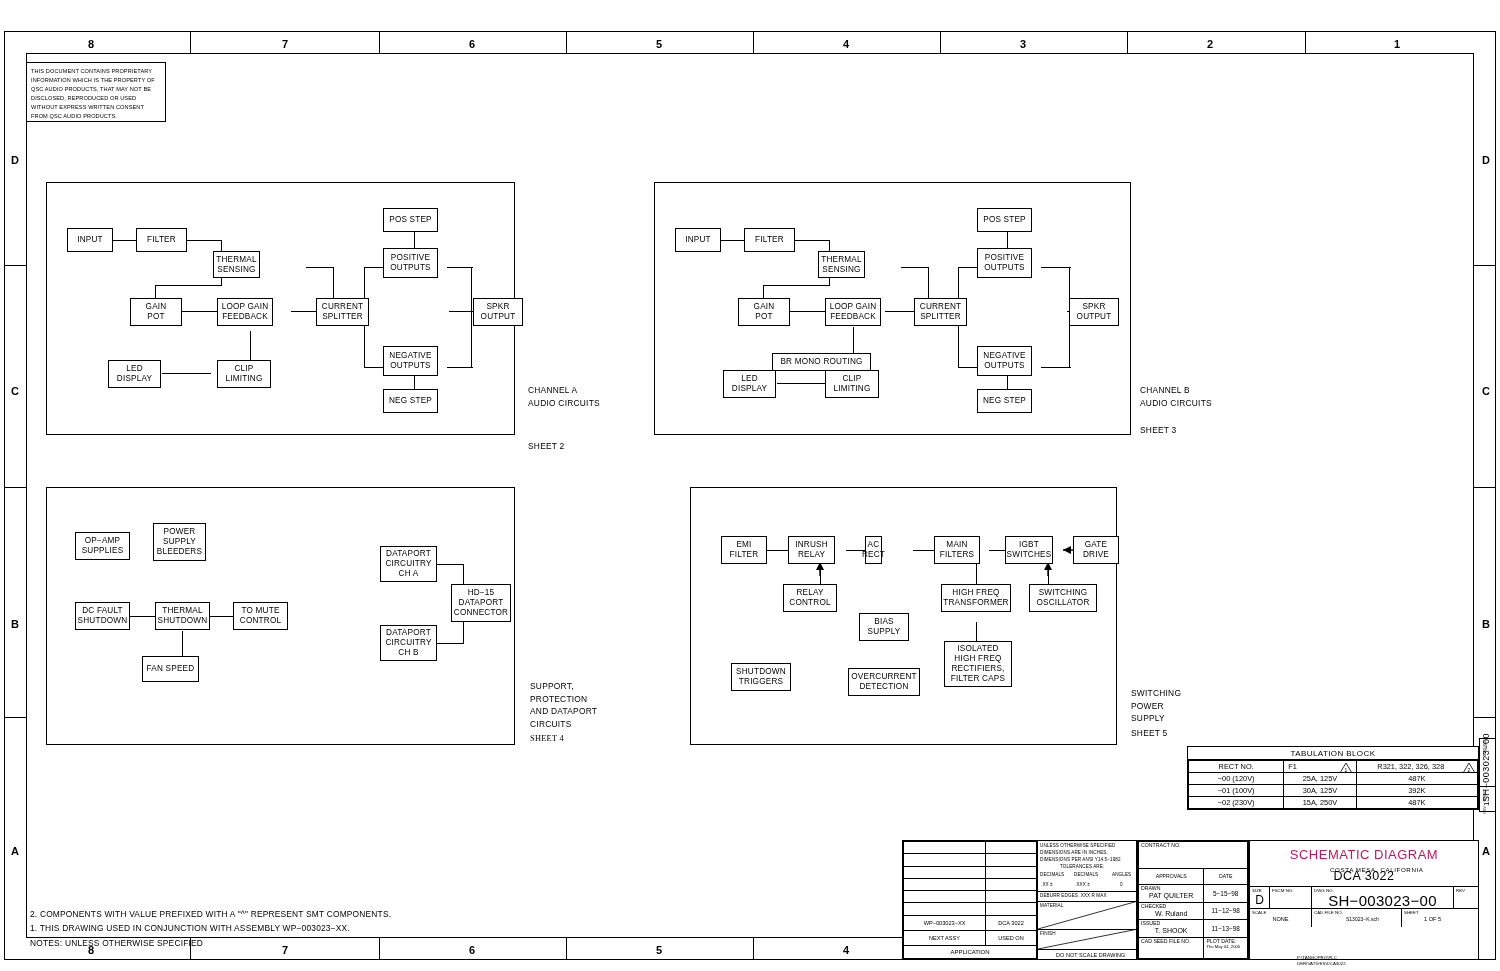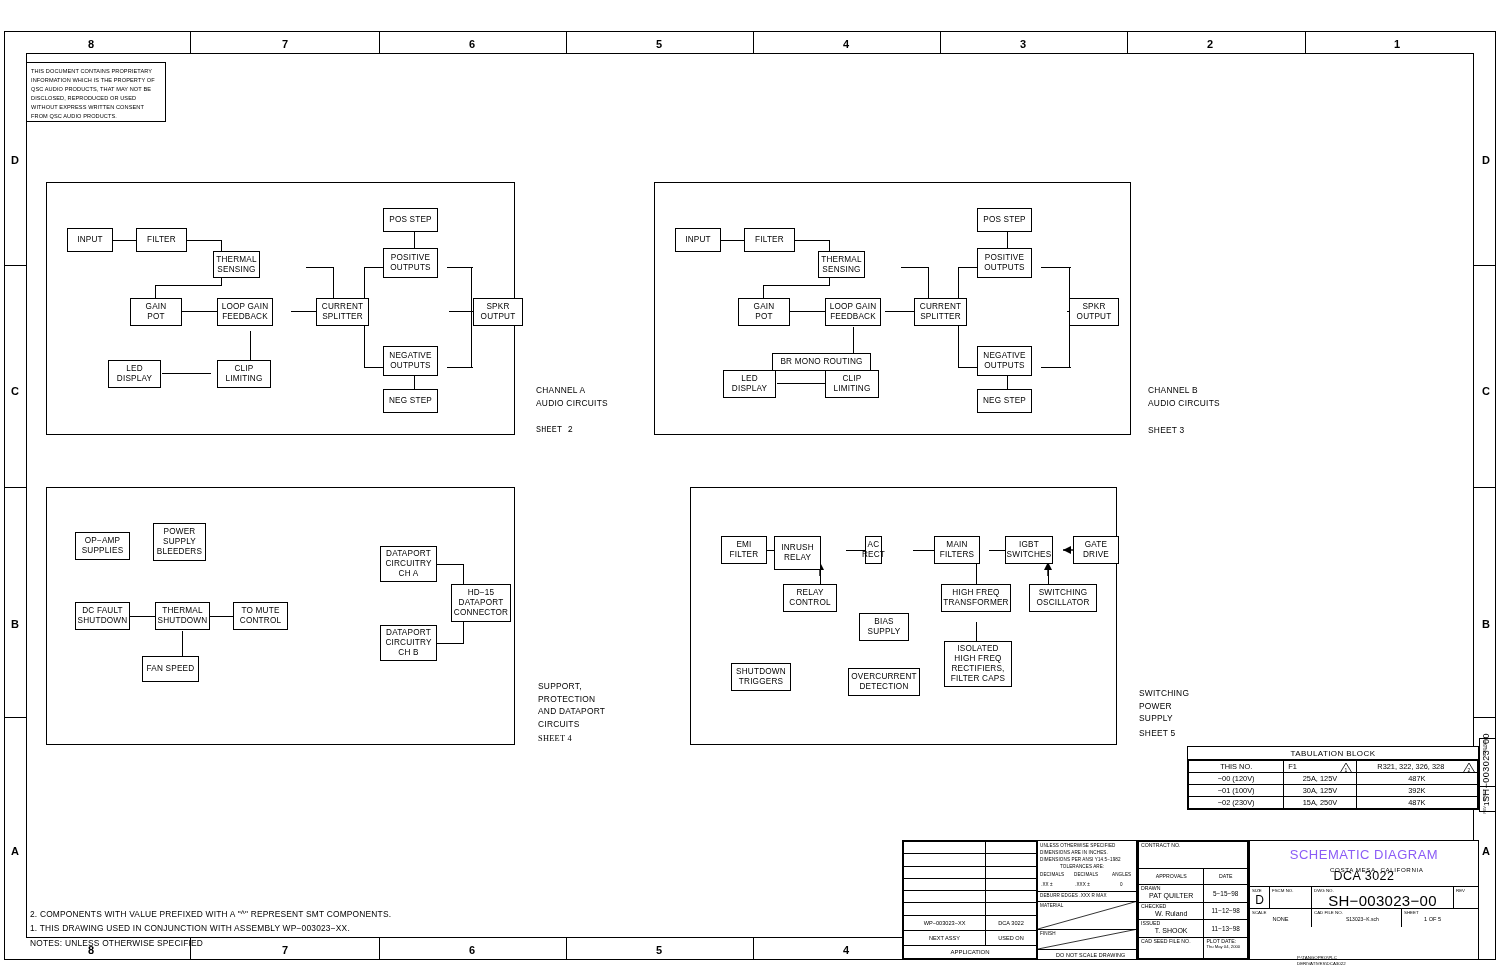--- a/index.html
+++ b/index.html
@@ -27,21 +27,21 @@
     letter-spacing: .2px;
     color: #000;
     padding: 1px 2px;
   }
   .ln { position: absolute; background: #000; }
   .hl { height: 1.4px; }
   .vl { width: 1.4px; }
   .panel { position: absolute; border: 1.5px solid #000; background: #fff; }
   .cap {
     position: absolute; font-size: 8.4px; line-height: 1.5;
-    letter-spacing: .25px; color: #000; white-space: pre; margin-left: 8px;
+    letter-spacing: .25px; color: #000; white-space: pre;
   }
   
   .frame-outer { position:absolute; left:4px; top:31px; right:4px; bottom:11px; border:1.6px solid #000; }
   .frame-inner { position:absolute; left:26px; top:53px; right:26px; bottom:33px; border:1.6px solid #000; }
   .zone-num, .zone-let {
     position: absolute; font-size: 11px; font-weight: bold;
     display:flex; align-items:center; justify-content:center; color:#000;
   }
   .ztick { position:absolute; background:#000; width:1.4px; }
   .ztick-h { position:absolute; background:#000; height:1.4px; }
@@ -80,21 +80,21 @@
   .capp table { border-collapse:collapse; width:100%; height:100%; font-size:5.2px; color:#000; }
   .capp td { border:1px solid #000; padding:0 2px; vertical-align:top; }
   .nm { font-size:7px; display:block; text-align:center; margin-top:1px; }
   
   .tblk { position:absolute; left:1249px; top:840px; width:230px; height:120px; border:1.4px solid #000; background:#fff; }
   .tb-row { border-bottom:1.2px solid #000; }
   .tb-co { height:32px; display:flex; align-items:center; padding-left:4px; }
   .tb-conm { font-size:13.5px; letter-spacing:.2px; color:#000; }
   .tb-cosub { font-size:6.2px; letter-spacing:.6px; color:#000; text-align:center; margin-top:1px; }
   .tb-desc { height:46px; text-align:center; padding-top:6px; }
-  .tb-d1 { font-size:13px; letter-spacing:.5px; color:#8b5cf6; }
+  .tb-d1 { font-size:13px; letter-spacing:.5px; color:#be185d; }
   .tb-d2 { font-size:12.5px; letter-spacing:.5px; color:#000; margin-top:7px; }
   .tb-n { display:flex; height:22px; }
   .tb-n > div { border-right:1.2px solid #000; position:relative; }
   .tb-n > div:last-child { border-right:none; }
   .tb-lbl { font-size:4.4px; position:absolute; left:2px; top:1px; color:#000; }
   .tb-big { font-size:15px; text-align:center; padding-top:5px; color:#000; letter-spacing:.3px; }
   .tb-dl { display:flex; height:18px; }
   .tb-dl > div { border-right:1.2px solid #000; position:relative; }
   .tb-dl > div:last-child { border-right:none; }
   
@@ -207,21 +207,21 @@
     <div class="bx" style="left:336px;top:206px;width:55px;height:24px;white-space:pre-line;">NEG STEP</div>
     <div class="bx" style="left:426px;top:115px;width:50px;height:28px;white-space:pre-line;">SPKR
 OUTPUT</div>
     <div class="bx" style="left:61px;top:177px;width:53px;height:28px;white-space:pre-line;">LED
 DISPLAY</div>
     <div class="bx" style="left:170px;top:177px;width:54px;height:28px;white-space:pre-line;">CLIP
 LIMITING</div>
   </div>
   <div class="cap" style="left:528px;top:384px;">CHANNEL A
 AUDIO CIRCUITS</div>
-  <div class="cap" style="left:528px;top:424px;font-family:Liberation Mono, monospace;">SHEET 2</div>
+  <div class="cap" style="left:528px;top:440px;">SHEET 2</div>
 
   <div class="panel" style="left:654px;top:182px;width:477px;height:253px;">
     <div class="ln hl" style="left:65px;top:57px;width:25px;"></div>
     <div class="ln hl" style="left:140px;top:57px;width:35px;"></div>
     <div class="ln vl" style="left:174px;top:57px;height:46px;"></div>
     <div class="ln hl" style="left:108px;top:102px;width:67px;"></div>
     <div class="ln vl" style="left:108px;top:102px;height:14px;"></div>
     <div class="ln hl" style="left:135px;top:128px;width:36px;"></div>
     <div class="ln hl" style="left:230px;top:128px;width:30px;"></div>
     <div class="ln vl" style="left:198px;top:144px;height:26px;"></div>
@@ -323,21 +323,21 @@
         <polygon points="372,62 380,58 380,66" fill="#000"></polygon>
         <line x1="129" y1="75" x2="129" y2="88" stroke="#000" stroke-width="1.4"></line>
         <polygon points="129,74 125,82 133,82" fill="#000"></polygon>
         <line x1="357" y1="75" x2="357" y2="88" stroke="#000" stroke-width="1.4"></line>
         <polygon points="357,74 353,82 361,82" fill="#000"></polygon>
       </svg>
     </div>
 
     <div class="bx" style="left:30px;top:48px;width:46px;height:28px;white-space:pre-line;">EMI
 FILTER</div>
-    <div class="bx" style="left:83px;top:48px;width:47px;height:34px;white-space:pre-line;">INRUSH
+    <div class="bx" style="left:97px;top:48px;width:47px;height:28px;white-space:pre-line;">INRUSH
 RELAY</div>
     <div class="bx" style="left:174px;top:48px;width:17px;height:28px;white-space:pre-line;">AC
 RECT</div>
     <div class="bx" style="left:243px;top:48px;width:46px;height:28px;white-space:pre-line;">MAIN
 FILTERS</div>
     <div class="bx" style="left:314px;top:48px;width:48px;height:28px;white-space:pre-line;">IGBT
 SWITCHES</div>
     <div class="bx" style="left:382px;top:48px;width:46px;height:28px;white-space:pre-line;">GATE
 DRIVE</div>
     <div class="bx" style="left:92px;top:96px;width:54px;height:28px;white-space:pre-line;">RELAY
@@ -366,21 +366,21 @@
     <div>2. COMPONENTS WITH VALUE PREFIXED WITH A "^" REPRESENT SMT COMPONENTS.</div>
     <div>1. THIS DRAWING USED IN CONJUNCTION WITH ASSEMBLY WP−003023−XX.</div>
     <div>NOTES: UNLESS OTHERWISE SPECIFIED</div>
   </div>
 
   <div class="tab-blk">
     <div class="tab-title">TABULATION BLOCK</div>
     <table>
       <tbody>
           <tr>
-        <td style="width:33%">THIS NO.</td>
+        <td style="width:33%">RECT NO.</td>
         <td style="width:25%;text-align:left;padding-left:4px;position:relative;">
           <span>F1</span>
           <span class="tri" style="position:absolute;right:5px;top:2px;">
             <svg width="12" height="10">
                   <polygon points="6,0 12,10 0,10" fill="none" stroke="#000" stroke-width="0.8"></polygon>
                   <text x="6" y="9" font-size="5" text-anchor="middle" fill="#000">1</text>
                 </svg>
           </span>
         </td>
         <td style="position:relative;padding-right:14px;">

